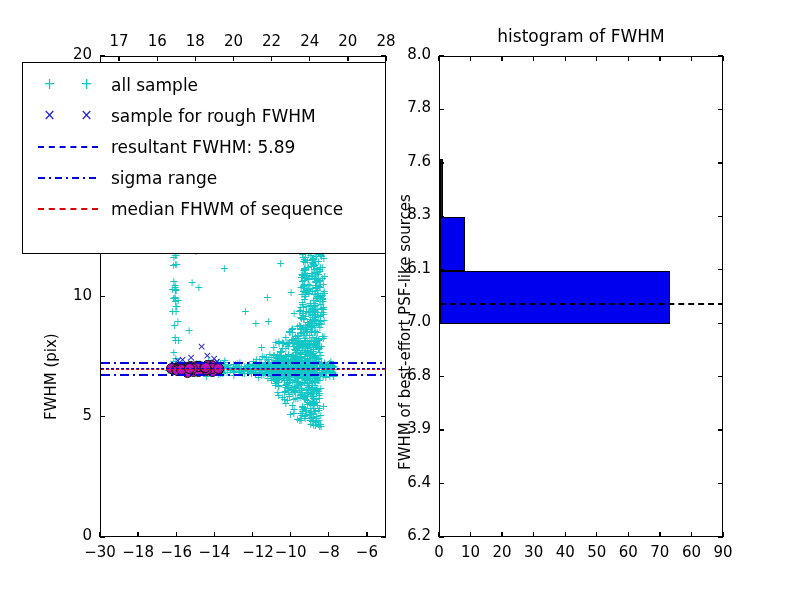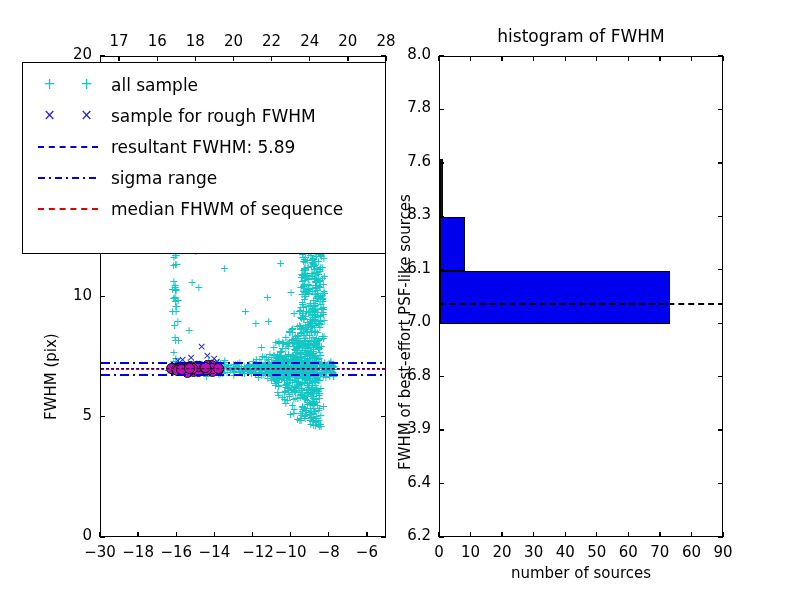--- a/index.html
+++ b/index.html
@@ -1585,21 +1585,20 @@
     <div class="plotclip" id="rightClip">
         <div class="hbar" style="left: 0px; top: 213.778px; width: 230.356px; height: 53.4444px;"></div>
         <div class="hbar" style="left: 0px; top: 160.333px; width: 25.2444px; height: 53.4444px;"></div>
         <div class="hbar" style="left: 0px; top: 101.544px; width: 3.15556px; height: 58.7889px;"></div>
         <div class="hist-dash" style="left: 0px; width: 284px; top: 245.844px;"></div>
       </div>
   </div>
 
   <div class="ylabel-rot" style="left:396px;top:470px;">FWHM of best-effort PSF-like sources</div>
 
-  <div class="axlabel" style="left:430px;top:564px;width:302px;">number of sources</div>
 
   <div class="legend" id="legendBox" style="left:22px;top:62px;width:364px;height:192px;">
       <div class="legend-row">
         <div class="legend-key">
           <span class="lk-plus">+</span>
           <span class="lk-plus">+</span>
         </div>
         <div class="legend-text">all sample</div>
       </div>
       <div class="legend-row">

